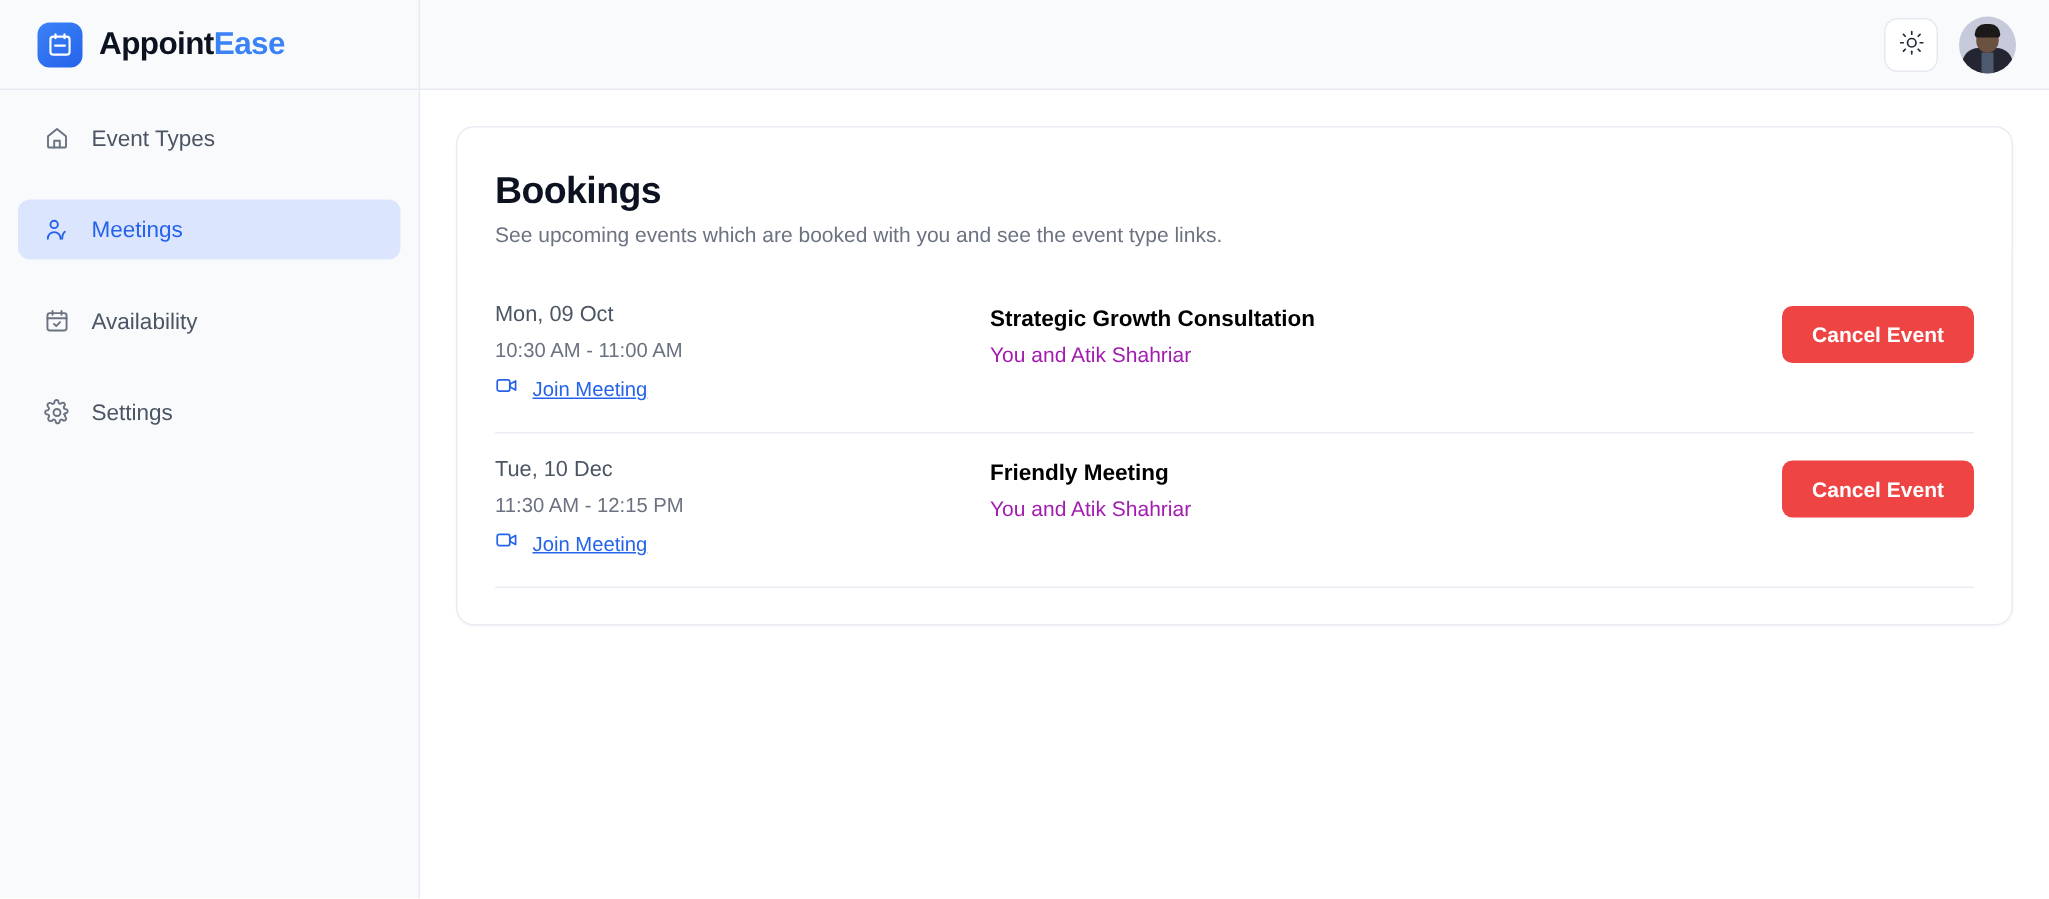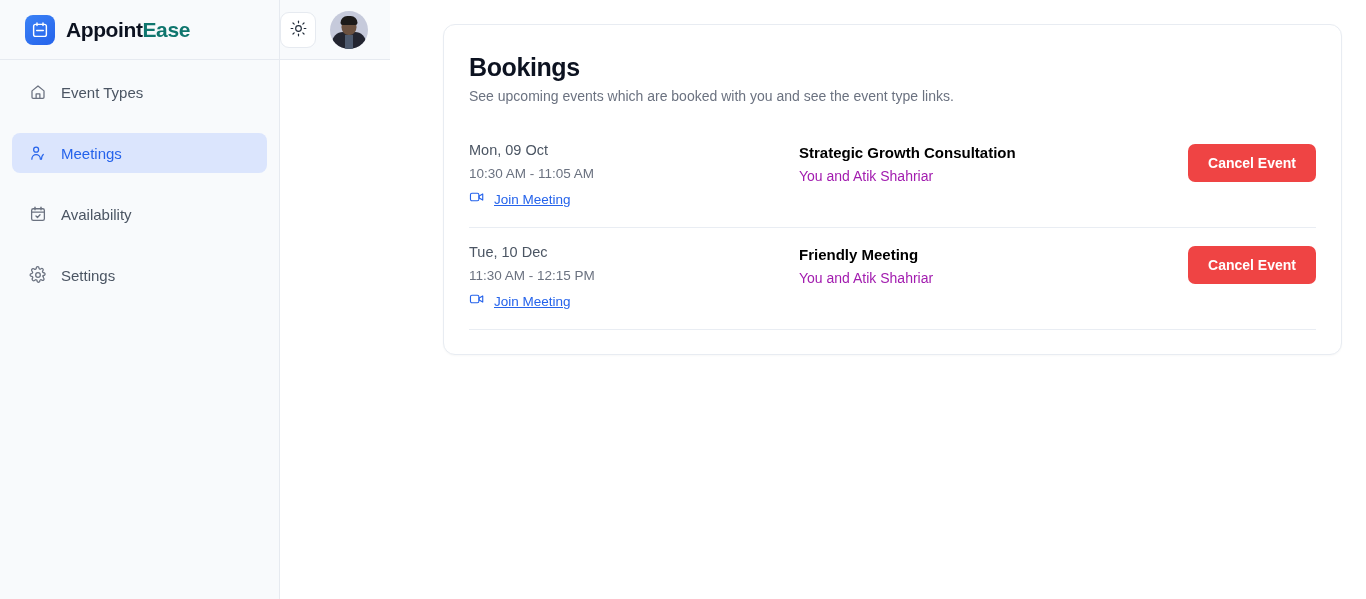--- a/index.html
+++ b/index.html
@@ -41,21 +41,21 @@
     display: flex; align-items: center; justify-content: center;
     flex: 0 0 30px;
   }
   .brand-name {
     font-size: 21px;
     font-weight: bold;
     letter-spacing: -0.4px;
     white-space: nowrap;
   }
   .brand-name .b1 { color: #0c1220; }
-  .brand-name .b2 { color: #0f766e; }
+  .brand-name .b2 { color: #3b82f6; }
 
   .nav { padding: 12px 12px 0 12px; display: flex; flex-direction: column; gap: 21px; }
   .nav-item {
     display: flex;
     align-items: center;
     gap: 14px;
     height: 40px;
     padding: 0 17px;
     border-radius: 8px;
     color: #4b5563;
@@ -65,21 +65,21 @@
   }
   .nav-item .ico { width: 18px; height: 18px; display:flex; align-items:center; justify-content:center; flex:0 0 18px; }
   .nav-item .ico svg { width: 18px; height: 18px; stroke: #6b7280; fill: none; stroke-width: 1.7; stroke-linecap: round; stroke-linejoin: round; }
   .nav-item.active {
     background: #dbe5fd;
     color: #2563eb;
   }
   .nav-item.active .ico svg { stroke: #2563eb; }
 
   
-  .main { flex: 1 1 auto; display: flex; flex-direction: row; min-width: 0; background:#ffffff;gap:29px; }
+  .main { flex: 1 1 auto; display: flex; flex-direction: column; min-width: 0; background:#ffffff; }
   .topbar {
     height: 60px;
     flex: 0 0 60px;
     background: #f8fafc;
     border-bottom: 1px solid #e6eaf0;
     display: flex;
     align-items: center;
     justify-content: flex-end;
     padding-right: 22px;
     gap: 14px;
@@ -281,21 +281,21 @@
 
     <div class="content">
       <div class="card">
 
         <div class="card-title">Bookings</div>
         <div class="card-sub">See upcoming events which are booked with you and see the event type links.</div>
 
         <div class="booking-row">
           <div class="col-when">
             <div class="when-date">Mon, 09 Oct</div>
-            <div class="when-time">10:30 AM - 11:05 AM</div>
+            <div class="when-time">10:30 AM - 11:00 AM</div>
             <div class="join-wrap">
               <span>
                 <svg viewBox="0 0 24 24">
                     <rect x="2.2" y="6.4" width="12.6" height="11.2" rx="2.2"></rect>
                     <path d="M15.2 10.4l5.4-3v9.2l-5.4-3z"></path>
                   </svg>
               </span>
               <span class="join-link">Join Meeting</span>
             </div>
           </div>

